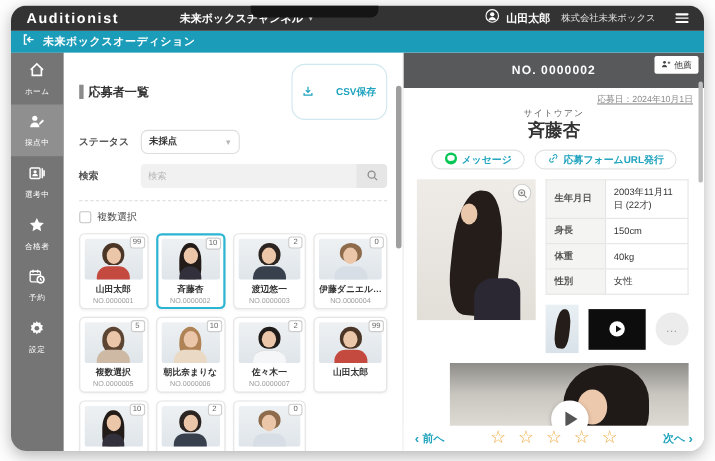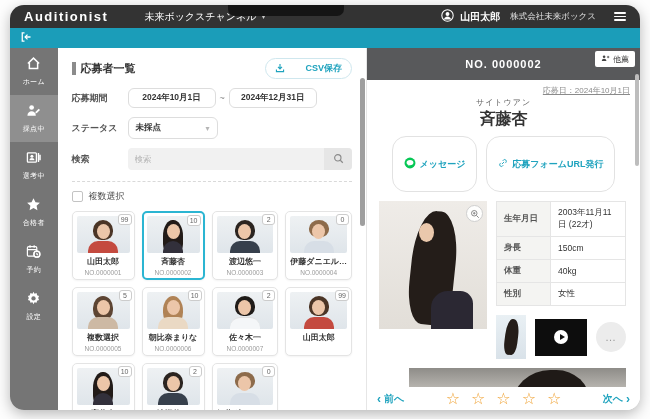--- a/index.html
+++ b/index.html
@@ -3,21 +3,21 @@
 <meta charset="utf-8">
 <style>
   * { margin:0; padding:0; box-sizing:border-box; }
   html,body { width:650px; height:419px; background:#fdfdfd; font-family:"Liberation Sans","DejaVu Sans",sans-serif; }
   .window { position:absolute; left:10px; top:5px; width:630px; height:405px; border-radius:14px;
             box-shadow:0 4px 14px rgba(0,0,0,.28); overflow:hidden; background:#fff; }
 
   
   .topbar { position:relative; height:23px; background:#333333; display:flex; align-items:center; padding:0 14px; color:#fff; }
   .brand { font-size:13px; font-weight:bold; letter-spacing:1.5px; }
-  .channel { margin-left:36px; display:flex; align-items:center; gap:5px; font-size:10px; font-weight:normal; cursor:pointer; }
+  .channel { margin-left:55px; display:flex; align-items:center; gap:5px; font-size:10px; font-weight:bold; cursor:pointer; }
   .channel .caret { font-size:8px; color:#ccc; }
   .notch { position:absolute; left:218px; top:0; width:116px; height:11px; background:#151515; border-radius:0 0 7px 7px; }
   .top-right { margin-left:auto; display:flex; align-items:center; gap:6px; }
   .top-right .uname { font-size:10px; font-weight:bold; }
   .top-right .company { font-size:8.5px; color:#e2e2e2; margin-left:4px; }
   .burger { margin-left:12px; display:flex; flex-direction:column; gap:2px; cursor:pointer; }
   .burger span { display:block; width:12px; height:1.6px; background:#fff; border-radius:1px; }
 
   
   .subbar { height:20px; background:#1B9DB9; display:flex; align-items:center; gap:7px; padding:0 10px; }
@@ -31,21 +31,21 @@
   .side-item { height:47px; display:flex; flex-direction:column; align-items:center; justify-content:center; gap:2px; cursor:pointer; }
   .side-item.selected { background:#8F8F8F; }
   .side-item .slabel { font-size:7px; color:#fff; letter-spacing:.3px; }
 
   
   .list-panel { width:336px; background:#fff; border-right:1px solid #e6e6e6; position:relative; padding:10px 14px 0 14px; }
   .lp-head { display:flex; align-items:center; justify-content:space-between; }
   .panel-title { display:flex; align-items:center; gap:5px; font-size:11px; font-weight:bold; color:#333; }
   .panel-title .tick { width:4px; height:13px; background:#8b8b8b; display:inline-block; }
   .csv-btn { display:flex; align-items:center; gap:20px; border:1px solid #cfe7ee; border-radius:12px; background:#fff;
-             color:#1FA3BE; font-size:9px; font-weight:bold; padding:3px 9px; cursor:pointer; }
+             color:#1FA3BE; font-size:9px; font-weight:bold; padding:18px 9px; cursor:pointer; }
   .form-row { display:flex; align-items:center; margin-top:9px; }
   .f-label { width:56px; font-size:9px; font-weight:bold; color:#555; flex:none; }
   .date-input { width:88px; border:1px solid #ddd; border-radius:6px; font-size:8.5px; font-weight:bold; color:#333;
                 padding:4px 2px; text-align:center; background:#fff; font-family:inherit; }
   .tilde { margin:0 4px; font-size:9px; color:#888; }
   .select-box { width:90px; border:1px solid #ddd; border-radius:6px; font-size:8.5px; font-weight:bold; color:#333;
                 padding:4px 7px; display:flex; align-items:center; justify-content:space-between; cursor:pointer; background:#fff; }
   .select-box .caret { color:#b5b5b5; font-size:8px; }
   .search-wrap { flex:1; height:22px; background:#f1f1f1; border-radius:4px; display:flex; overflow:hidden; }
   .search-wrap input { flex:1; border:none; background:transparent; font-size:8.5px; padding:0 7px; color:#555; outline:none; font-family:inherit; }
@@ -82,21 +82,21 @@
   .detail-panel { flex:1; background:#fff; position:relative; }
   .d-header { height:32px; background:#58595B; display:flex; align-items:center; justify-content:center; position:relative; }
   .d-no { color:#fff; font-size:11px; font-weight:bold; letter-spacing:1px; }
   .other-btn { position:absolute; right:5px; top:3px; height:16px; background:#fff; border:none; border-radius:2px;
                font-size:8px; color:#333; padding:0 6px; display:flex; align-items:center; gap:3px; cursor:pointer; font-family:inherit; }
   .apply-date { text-align:right; font-size:8px; color:#8a8a8a; padding:5px 10px 0 0;text-decoration:underline; }
   .furigana { text-align:center; font-size:8px; color:#666; letter-spacing:1px; margin-top:1px; }
   .d-name { text-align:center; font-size:16px; font-weight:bold; color:#333; margin:1px 0 6px 0; }
   .action-row { display:flex; justify-content:center; gap:9px; }
   .pill { display:flex; align-items:center; gap:4px; border:1px solid #e2e2e2; border-radius:14px; background:#fff;
-          color:#1FA3BE; font-size:9px; font-weight:bold; padding:20px 11px; cursor:pointer; font-family:inherit; }
+          color:#1FA3BE; font-size:9px; font-weight:bold; padding:1px 11px; cursor:pointer; font-family:inherit; }
   .content-row { display:flex; gap:9px; padding:9px 10px 0 12px; }
   .big-photo { width:108px; height:128px; flex:none; position:relative; background:linear-gradient(180deg,#efece8,#e2ded8); overflow:hidden; }
   .bp-hair { position:absolute; left:32px; top:10px; width:44px; height:114px; background:#241d19; border-radius:46% 44% 32% 36%; transform:rotate(6deg); }
   .bp-face { position:absolute; left:40px; top:22px; width:15px; height:19px; border-radius:50%; background:#eac8ac; }
   .bp-dress { position:absolute; left:52px; bottom:-4px; width:42px; height:42px; background:#2b2833; border-radius:40% 30% 0 0; }
   .zoom-btn { position:absolute; top:4px; right:4px; width:17px; height:17px; border-radius:50%; background:rgba(255,255,255,.92);
               border:1px solid #cfcfcf; display:flex; align-items:center; justify-content:center; cursor:pointer; }
   .right-col { flex:1; min-width:0; padding-right:4px; }
   table.fields { width:100%; border-collapse:collapse; }
   table.fields td { border:1px solid #e5e5e5; font-size:8.5px; padding:5px 7px; }
@@ -158,20 +158,21 @@
   </header>
 
   <div class="subbar">
     <span>
       <svg width="12" height="12" viewBox="0 0 16 16" fill="none" stroke="#fff" stroke-width="1.7">
           <path d="M6 2.5 H3 V13.5 H6"></path>
           <path d="M14 8 H7.2"></path>
           <path d="M10 4.8 L6.8 8 l3.2 3.2"></path>
         </svg>
     </span>
+    <span class="title">未来ボックスオーディション</span>
   </div>
 
   <div class="app-body">
 
     <nav class="sidebar">
       <div class="side-item">
         <span><svg width="15" height="15" viewBox="0 0 16 16" fill="none" stroke="#fff" stroke-width="1.6">
               <path d="M2 8 L8 2.3 L14 8"></path>
               <path d="M3.6 7 V13.4 H12.4 V7"></path>
             </svg></span>
@@ -227,26 +228,20 @@
           </span>
         <button class="csv-btn">
           <span><svg width="10" height="10" viewBox="0 0 16 16" fill="none" stroke="#1FA3BE" stroke-width="1.8">
                 <path d="M8 1.5 v7.5 M4.8 6.3 L8 9.5 11.2 6.3"></path>
                 <path d="M2.3 10.5 v3.2 h11.4 v-3.2"></path>
               </svg></span>
           <span>CSV保存</span>
         </button>
       </div>
 
-      <div class="form-row">
-        <span class="f-label">応募期間</span>
-        <input class="date-input" readonly="" value="2024年10月1日" style="">
-        <span class="tilde">~</span>
-        <input class="date-input" readonly="" value="2024年12月31日" style="">
-      </div>
 
       <div class="form-row">
         <span class="f-label">ステータス</span>
         <div class="select-box">
           <span>未採点</span>
           <span class="caret">▾</span>
         </div>
       </div>
 
       <div class="form-row">

